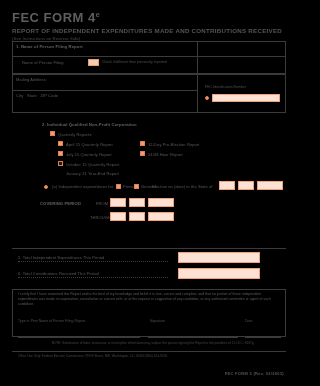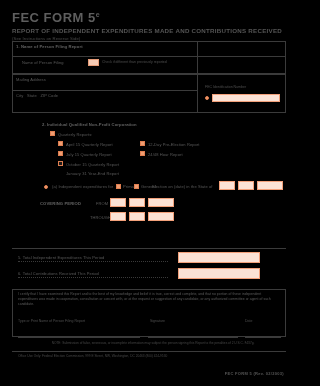--- a/index.html
+++ b/index.html
@@ -59,21 +59,21 @@
   .tiny{font-size:3.2px;color:#474747;}
   .cert{font-size:3.4px;color:#5d5d5d;line-height:1.45;letter-spacing:.05px;}
   .footer-r{font-size:4px;color:#565656;font-weight:bold;letter-spacing:.3px;}
 </style>
 </head>
 <body>
 
 <div class="page">
 
   <div class="hdr">
-    <div class="form-no"><span>FEC FORM 5</span><span class="sup">e</span></div>
+    <div class="form-no"><span>FEC FORM 4</span><span class="sup">e</span></div>
     <div class="title">REPORT OF INDEPENDENT EXPENDITURES MADE AND CONTRIBUTIONS RECEIVED</div>
     <div class="subtitle">(See Instructions on Reverse Side)</div>
   </div>
 
   <div class="box" style="left:12px;top:41px;width:274px;height:33px;"></div>
   <div class="hline" style="left:12px;top:56px;width:274px;"></div>
   <div class="vline" style="left:197px;top:41px;height:33px;"></div>
 
   <div class="lbl-b" style="position:absolute;left:16px;top:44px;">1. Name of Person Filing Report</div>
 

